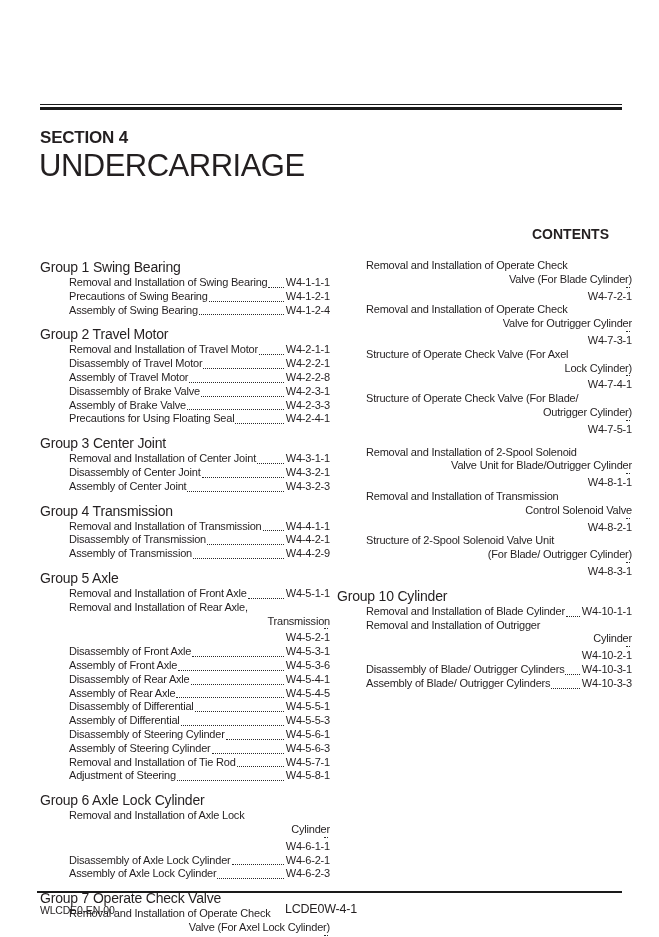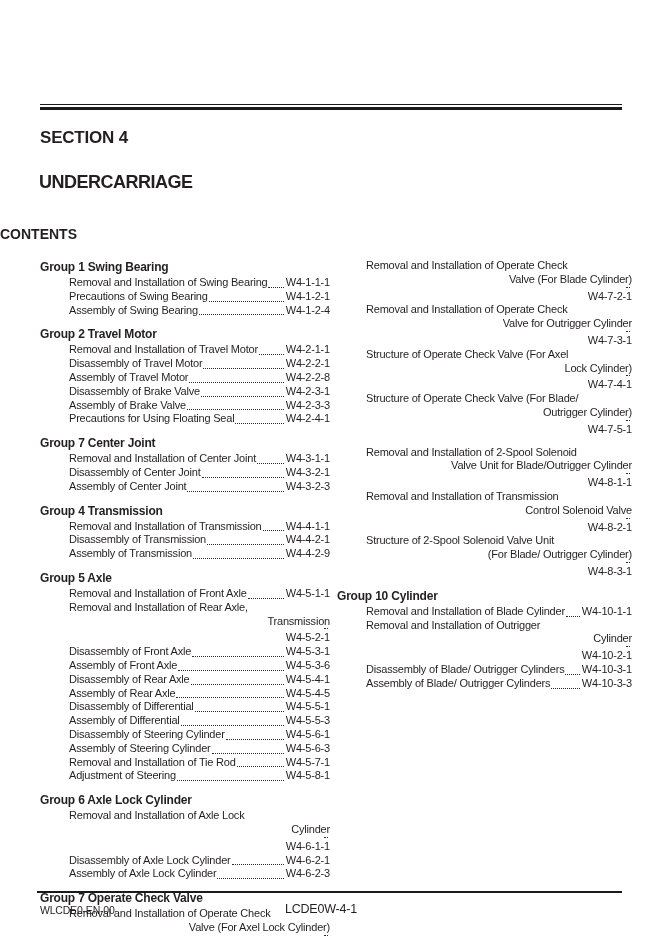--- a/index.html
+++ b/index.html
@@ -17,41 +17,41 @@
     height:2px;
     border-top:1.5px solid #1a1a1a;
     border-bottom:3.5px solid #1a1a1a;
   }
   .section-label {
     position:absolute; left:40px; top:112px;
     font-size:17px; font-weight:bold; letter-spacing:-0.2px;
     margin:0;
   }
   .page-title {
-    position:absolute; left:39px; top:156px;
-    font-size:18px; font-weight:bold; letter-spacing:-0.5px;
+    position:absolute; left:39px; top:132px;
+    font-size:31px; font-weight:normal; letter-spacing:-0.5px;
     margin:0;
   }
   .contents-heading {
     position:absolute; left:0; top:210px; width:609px;
-    text-align:left;
+    text-align:right;
     font-size:14px; font-weight:bold;
     margin:0;
   }
   .columns {
     position:absolute; left:40px; top:243px; width:592px;
     display:flex; gap:7px;
     font-size:11px; line-height:13.8px;
   }
   .col-left  { width:290px; }
   .col-right { width:295px; }
   .group { margin-top:9px; }
   .col > .group:first-child { margin-top:0; }
   .group-title {
-    font-size:12px; font-weight:bold; line-height:16px;
+    font-size:14px; font-weight:normal; line-height:16px;
     letter-spacing:-0.2px;
     margin-bottom:1px;
   }
   .entry .line {
     display:flex; align-items:flex-end;
     padding-left:15px;
   }
   .entry .line.cont { padding-left:29px;flex-direction:column; }
   .entry .t  { white-space:nowrap; letter-spacing:-0.2px;padding-left:14px; }
   .entry .dots {
@@ -148,21 +148,21 @@
           </div>
           <div class="entry">
             <div class="line">
               <span class="t">Precautions for Using Floating Seal</span>
               <span class="dots"></span>
               <span class="pg">W4-2-4-1</span>
             </div>
           </div>
         </div>
         <div class="group">
-          <div class="group-title">Group 7 Center Joint</div>
+          <div class="group-title">Group 3 Center Joint</div>
           <div class="entry">
             <div class="line">
               <span class="t">Removal and Installation of Center Joint</span>
               <span class="dots"></span>
               <span class="pg">W4-3-1-1</span>
             </div>
           </div>
           <div class="entry">
             <div class="line">
               <span class="t">Disassembly of Center Joint</span>

